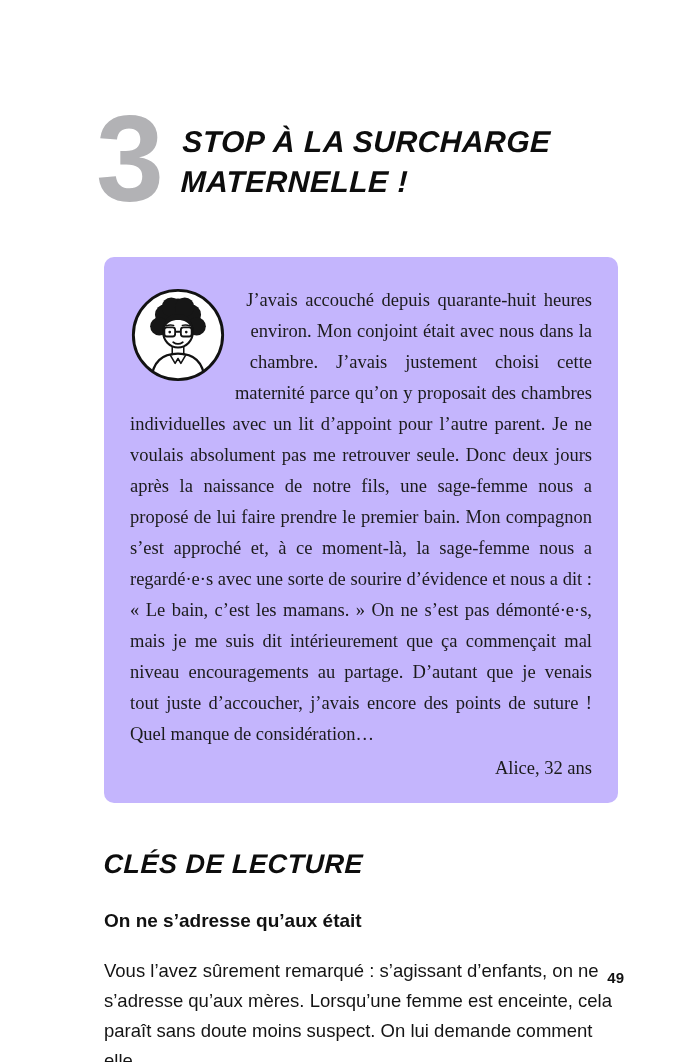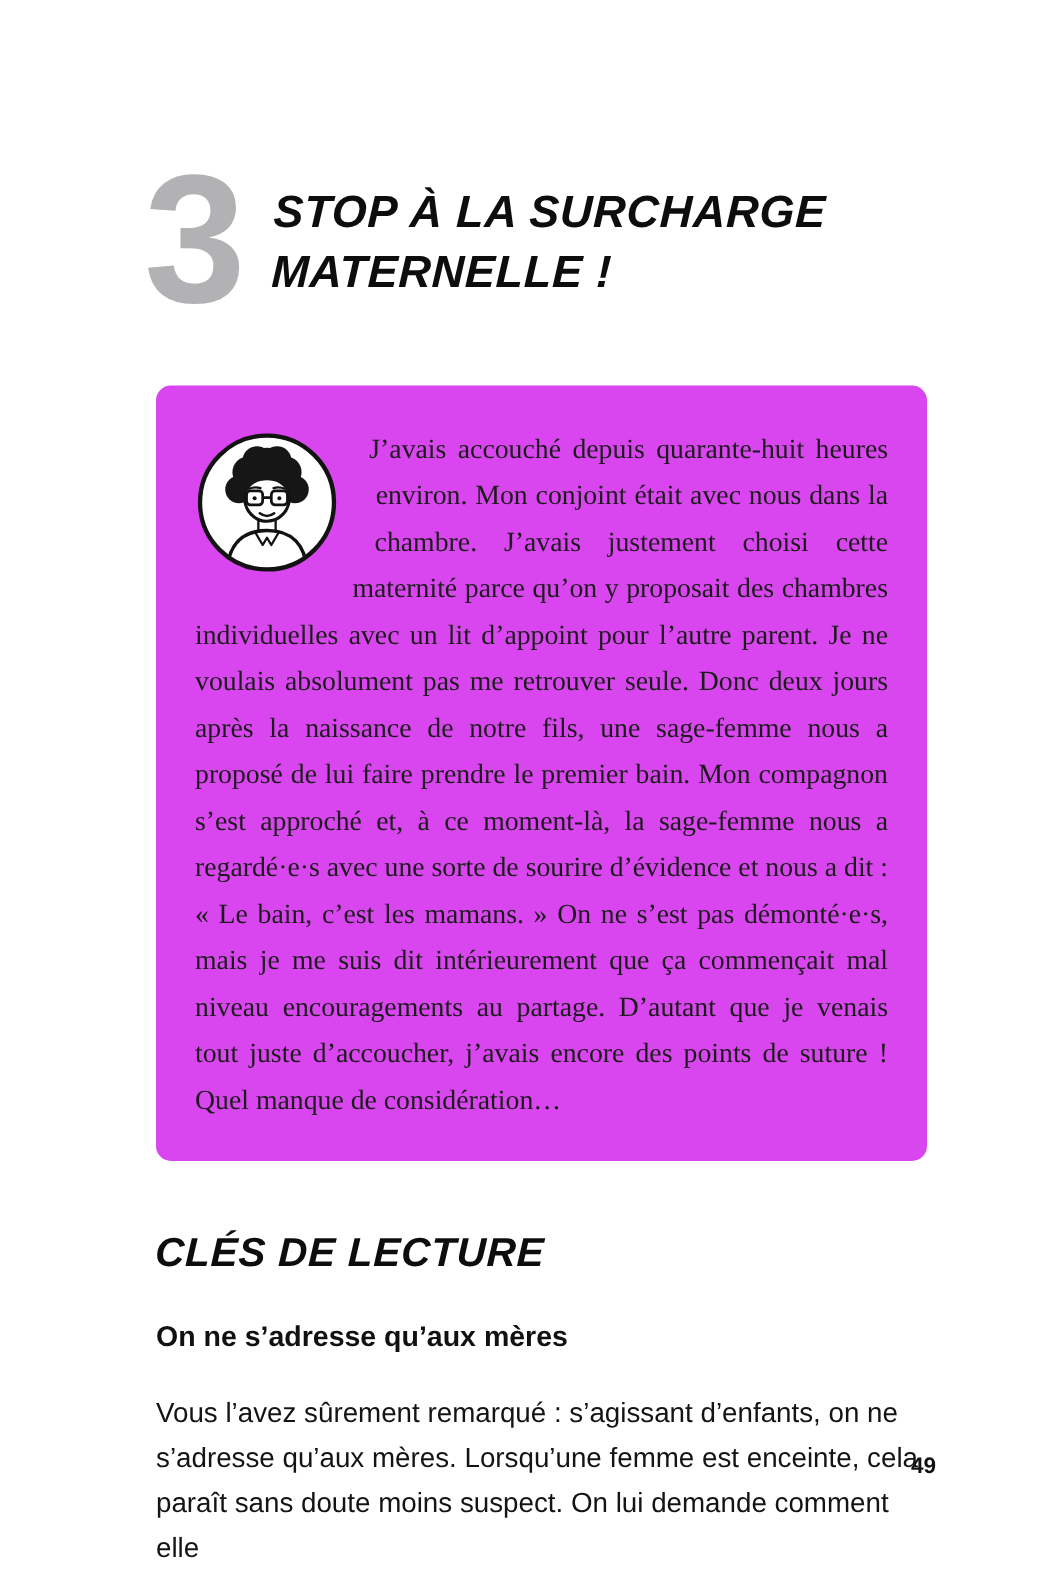--- a/index.html
+++ b/index.html
@@ -36,21 +36,21 @@
     letter-spacing: 0.5px;
     color: #0d0d0d;
     text-transform: uppercase;
     transform: skewX(-2deg);
     transform-origin: left top;
   }
 
   
   .testimonial {
     margin-top: 50px;
-    background: #d946ef;
+    background: #c4b5fd;
     border-radius: 10px;
     padding: 28px 26px 24px 26px;
   }
   .avatar {
     float: left;
     width: 96px;
     height: 96px;
     margin: 2px 26px 8px 0;
     shape-outside: circle(52% at 50% 50%);
   }
@@ -156,23 +156,24 @@
           <path d="M47,46.6 L53,46.6" stroke="#121212" stroke-width="1.9"></path>
           <circle cx="41.4" cy="47" r="1.4" fill="#121212"></circle>
           <circle cx="58.6" cy="47" r="1.4" fill="#121212"></circle>
 
           <path d="M45,57.5 Q50,61.2 55,57.5" fill="none" stroke="#121212" stroke-width="1.8" stroke-linecap="round"></path>
         </g>
         <circle cx="50" cy="50" r="46.5" fill="none" stroke="#121212" stroke-width="3"></circle>
       </svg>
     </div>
     <p class="quote">J’avais accouché depuis quarante-huit heures environ. Mon conjoint était avec nous dans la chambre. J’avais justement choisi cette maternité parce qu’on y proposait des chambres individuelles avec un lit d’appoint pour l’autre parent. Je ne voulais absolument pas me retrouver seule. Donc deux jours après la naissance de notre fils, une sage-femme nous a proposé de lui faire prendre le premier bain. Mon compagnon s’est approché et, à ce moment-là, la sage-femme nous a regardé·e·s avec une sorte de sourire d’évidence et nous a dit&nbsp;: «&nbsp;Le bain, c’est les mamans.&nbsp;» On ne s’est pas démonté·e·s, mais je me suis dit intérieurement que ça commençait mal niveau encouragements au partage. D’autant que je venais tout juste d’accoucher, j’avais encore des points de suture&nbsp;! Quel manque de considération…</p>
+    <p class="attribution">Alice, 32 ans</p>
   </section>
 
   <h2 class="section-heading">CLÉS DE LECTURE</h2>
 
-  <h3 class="subheading">On ne s’adresse qu’aux mères</h3>
+  <h3 class="subheading">On ne s’adresse qu’aux était</h3>
 
   <p class="body-text">Vous l’avez sûrement remarqué&nbsp;: s’agissant d’enfants, on ne s’adresse qu’aux mères. Lorsqu’une femme est enceinte, cela paraît sans doute moins suspect. On lui demande comment elle</p>
 
   <div class="page-number">49</div>
 
 </div>
 
 </body></html>

